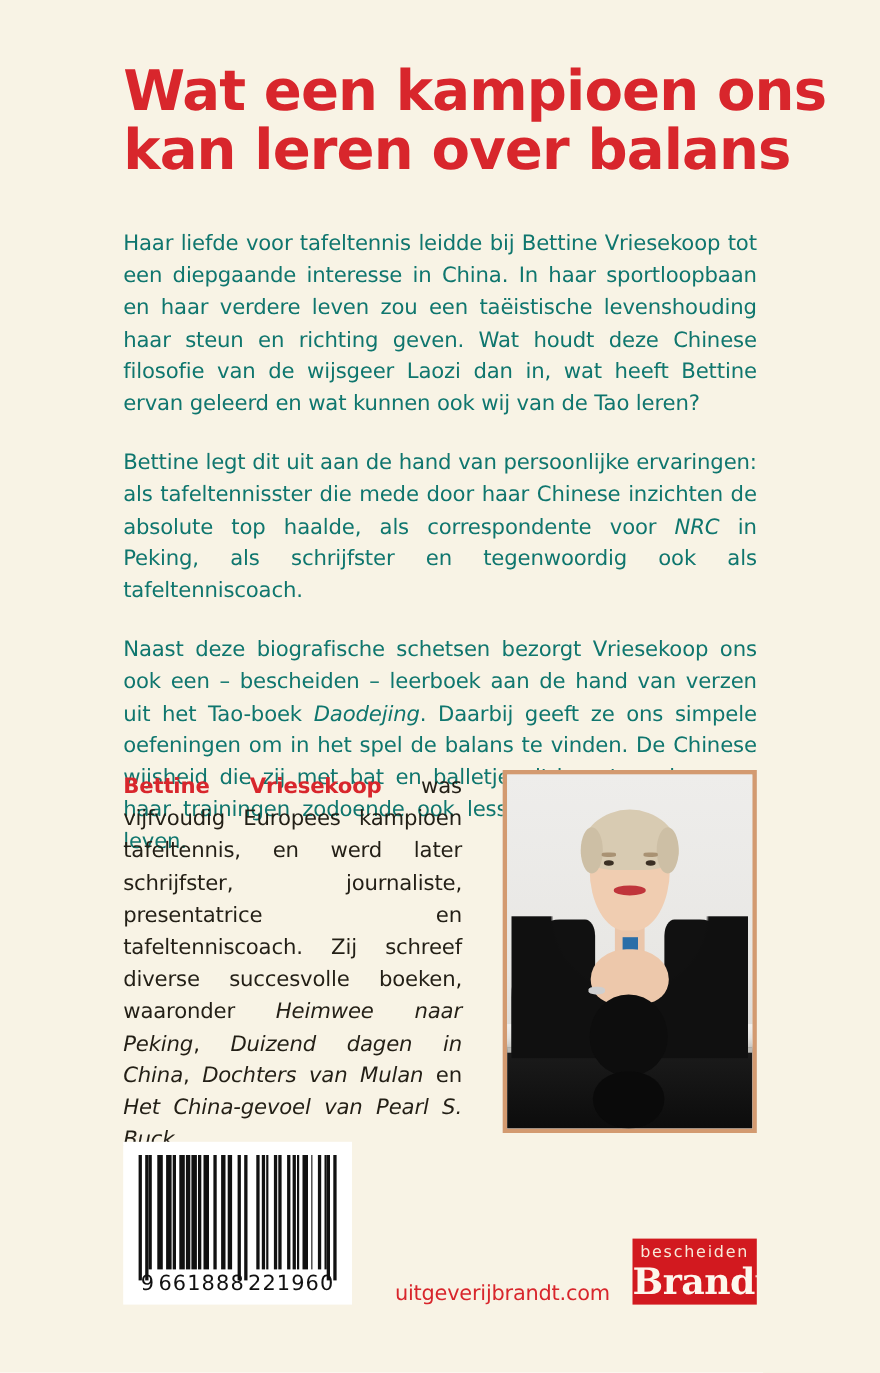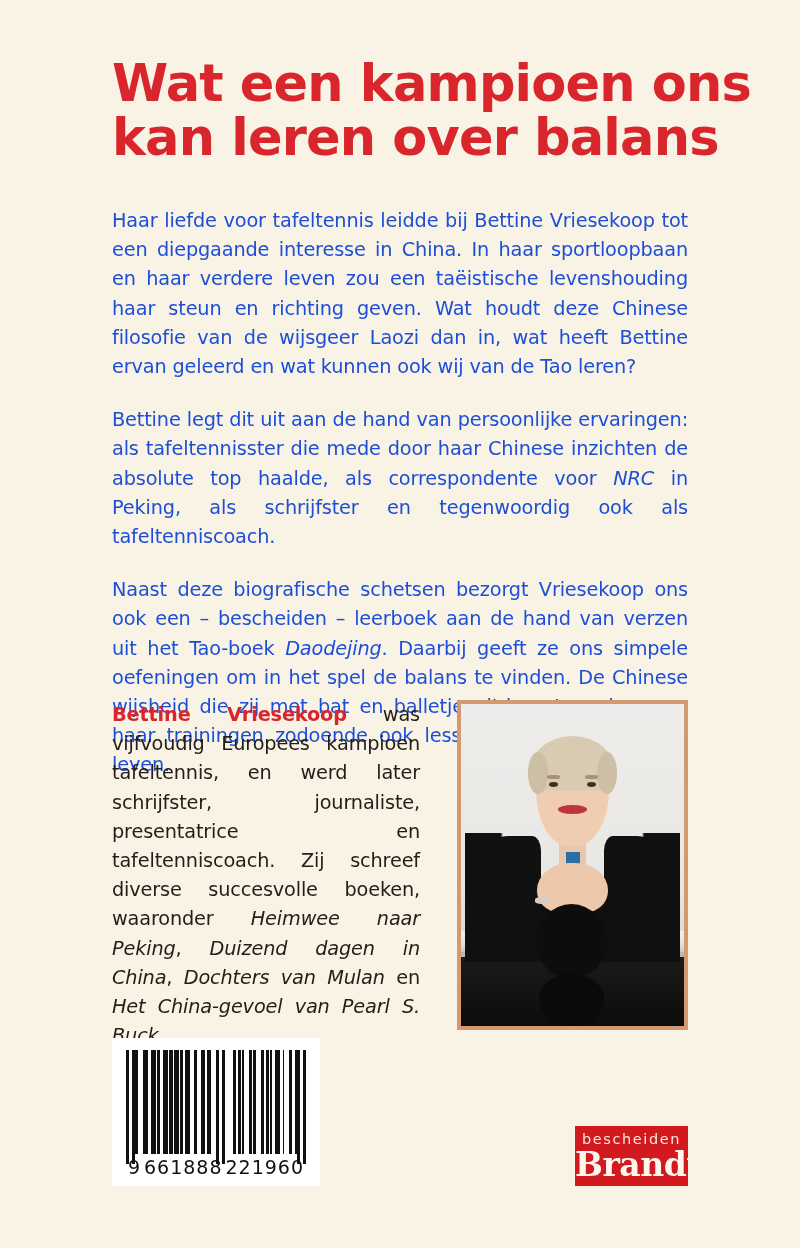--- a/index.html
+++ b/index.html
@@ -36,21 +36,21 @@
   }
 
   
   .body-block {
     position: absolute;
     left: 112px;
     top: 206px;
     width: 576px;
   }
   .para {
-    color: #1d4ed8;
+    color: #0f766e;
     font-family: "DejaVu Sans", sans-serif;
     font-size: 19.3px;
     line-height: 29.2px;
     text-align: justify;
     text-justify: inter-word;
     margin: 0 0 24px 0;
     letter-spacing: -0.15px;
   }
   .para:last-child { margin-bottom: 0; }
   .para i { }
@@ -422,19 +422,20 @@
         <div class="bar sp" style="flex: 2 0 0px; margin-bottom: -10px;"></div>
         <div class="bar" style="flex: 2 0 0px; margin-bottom: -10px;"></div>
       </div>
     <div class="barcode-digits">
       <span>9</span>
       <span>661888</span>
       <span>221960</span>
     </div>
   </div>
 
+  <div class="site-url">uitgeverijbrandt.com</div>
 
   <div class="logo">
     <div class="logo-top">bescheiden</div>
     <div class="logo-name">Brandt</div>
   </div>
 
 </div>
 
 </body></html>

